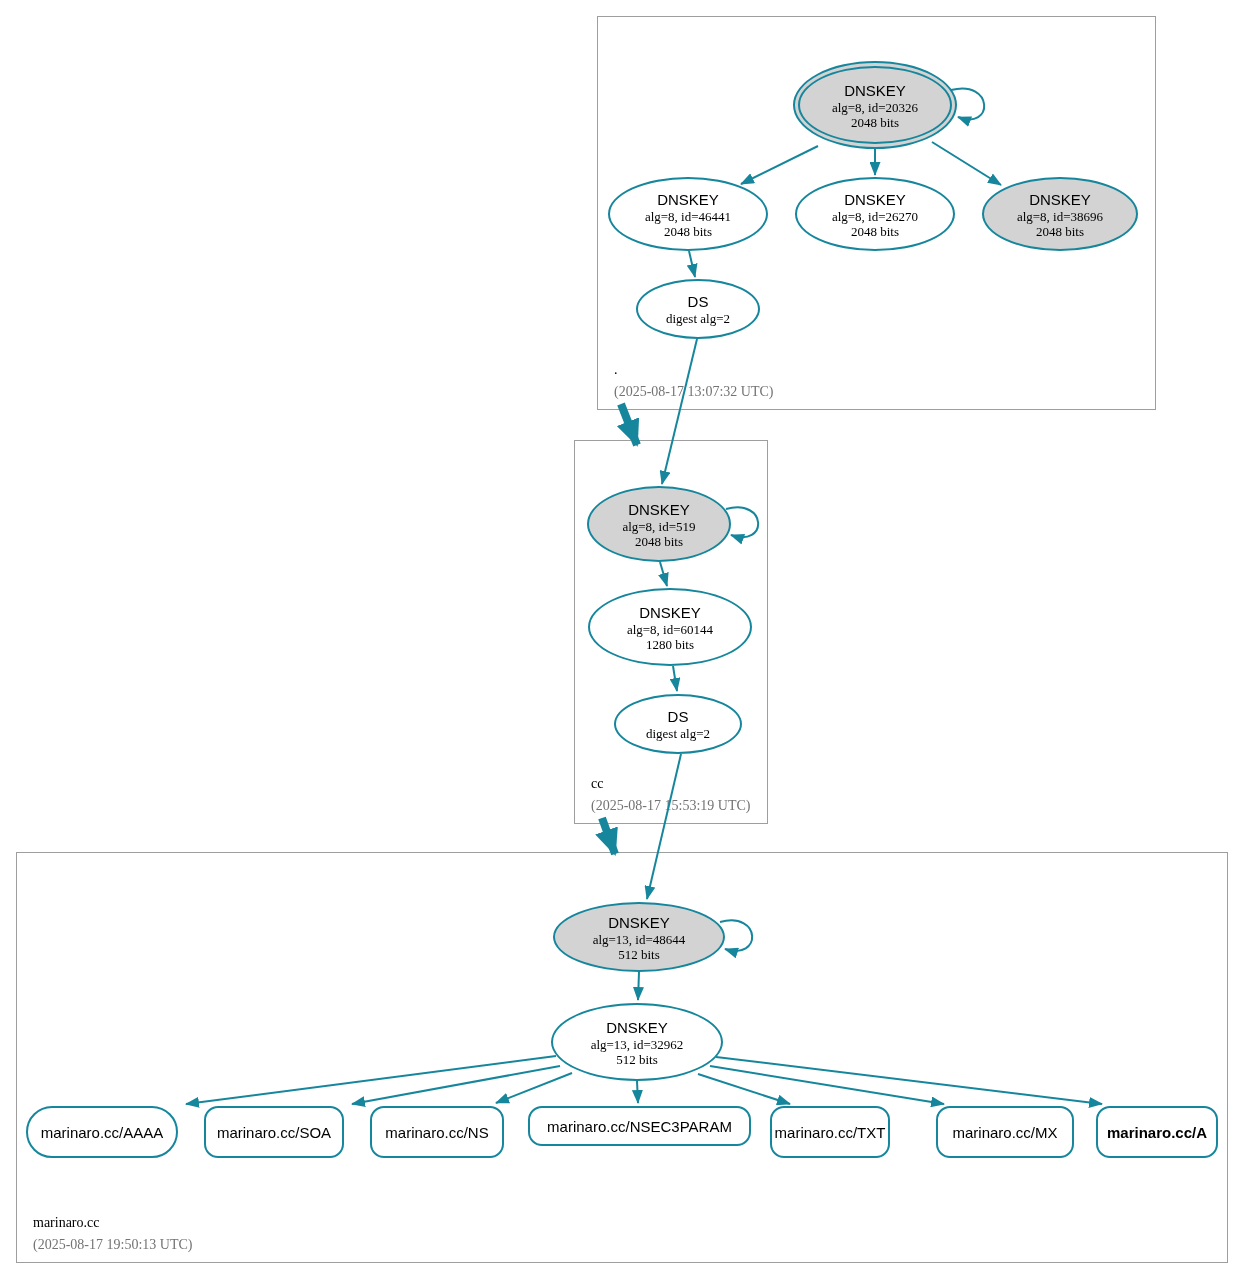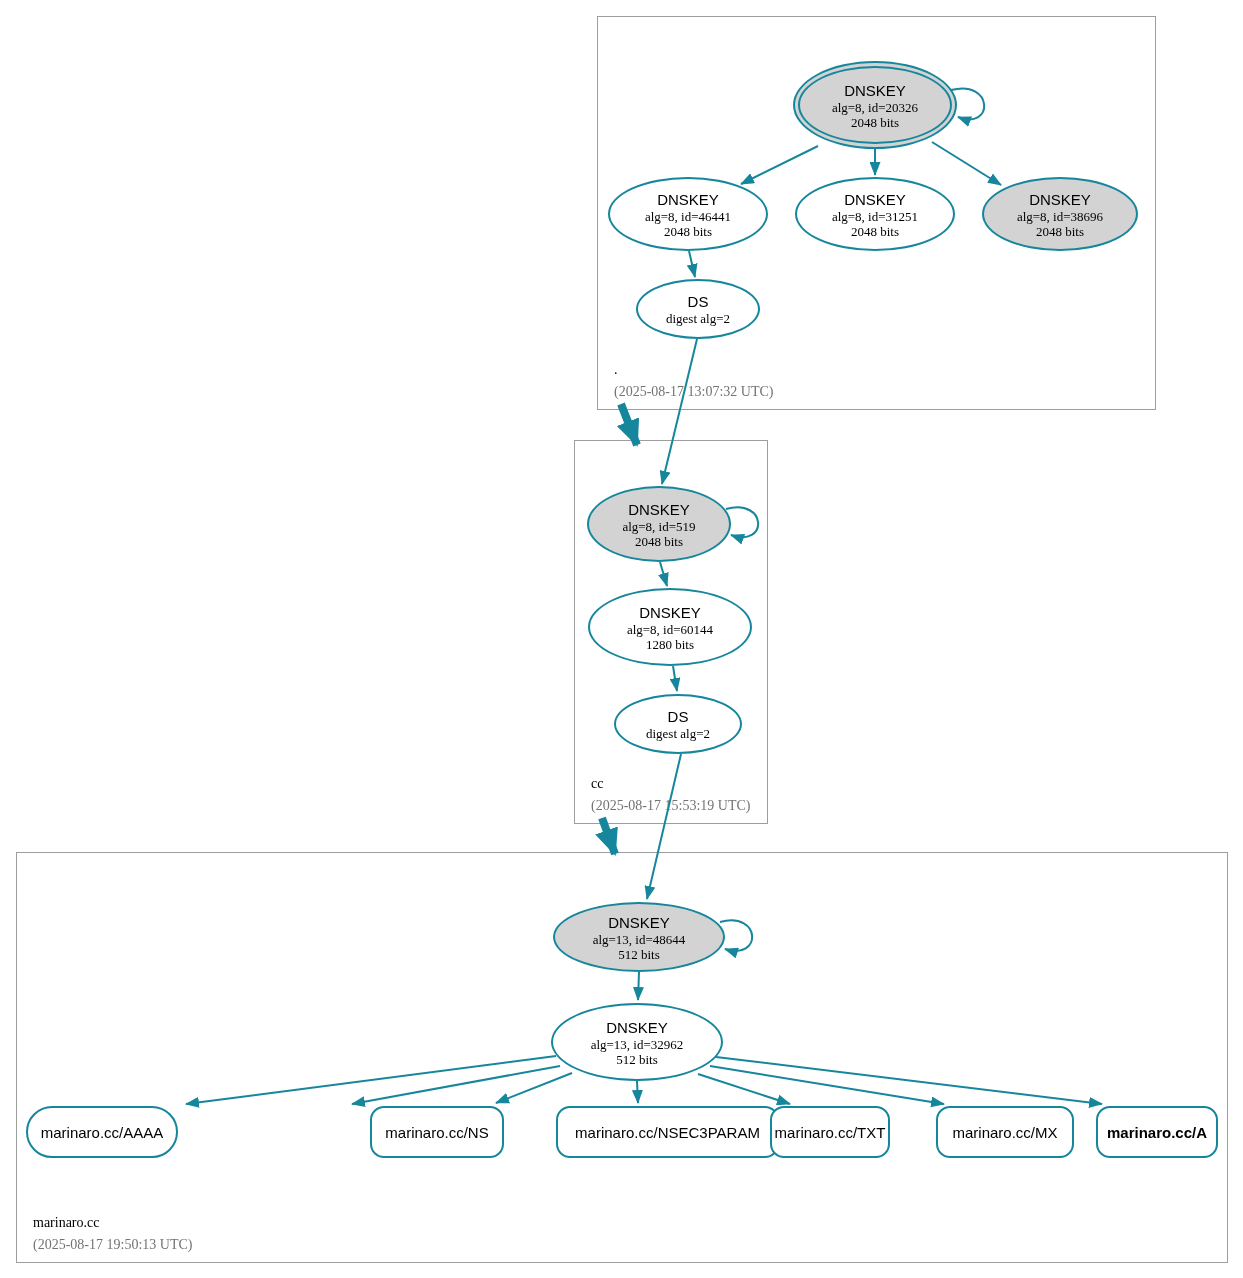--- a/index.html
+++ b/index.html
@@ -92,21 +92,21 @@
   </div>
 
   <div class="node" style="left:608px;top:177px;width:160px;height:74px;">
     <div class="ntitle">DNSKEY</div>
     <div class="ndetail">alg=8, id=46441</div>
     <div class="ndetail">2048 bits</div>
   </div>
 
   <div class="node" style="left:795px;top:177px;width:160px;height:74px;">
     <div class="ntitle">DNSKEY</div>
-    <div class="ndetail">alg=8, id=31251</div>
+    <div class="ndetail">alg=8, id=26270</div>
     <div class="ndetail">2048 bits</div>
   </div>
 
   <div class="node gray" style="left:982px;top:177px;width:156px;height:74px;">
     <div class="ntitle">DNSKEY</div>
     <div class="ndetail">alg=8, id=38696</div>
     <div class="ndetail">2048 bits</div>
   </div>
 
   <div class="node" style="left:636px;top:279px;width:124px;height:60px;">
@@ -139,24 +139,27 @@
 
   <div class="node" style="left:551px;top:1003px;width:172px;height:78px;">
     <div class="ntitle">DNSKEY</div>
     <div class="ndetail">alg=13, id=32962</div>
     <div class="ndetail">512 bits</div>
   </div>
 
   <div class="rrset" style="left:26px;top:1106px;width:152px;height:52px;border-radius:26px;">
     <span>marinaro.cc/AAAA</span>
   </div>
+  <div class="rrset" style="left:204px;top:1106px;width:140px;height:52px;">
+    <span>marinaro.cc/SOA</span>
+  </div>
   <div class="rrset" style="left:370px;top:1106px;width:134px;height:52px;">
     <span>marinaro.cc/NS</span>
   </div>
-  <div class="rrset" style="left:528px;top:1106px;width:223px;height:52px;margin-left:28px;">
+  <div class="rrset" style="left:528px;top:1106px;width:223px;height:40px;">
     <span>marinaro.cc/NSEC3PARAM</span>
   </div>
   <div class="rrset" style="left:770px;top:1106px;width:120px;height:52px;">
     <span>marinaro.cc/TXT</span>
   </div>
   <div class="rrset" style="left:936px;top:1106px;width:138px;height:52px;">
     <span>marinaro.cc/MX</span>
   </div>
   <div class="rrset" style="left:1096px;top:1106px;width:122px;height:52px;font-weight:bold;">
     <span>marinaro.cc/A</span>

